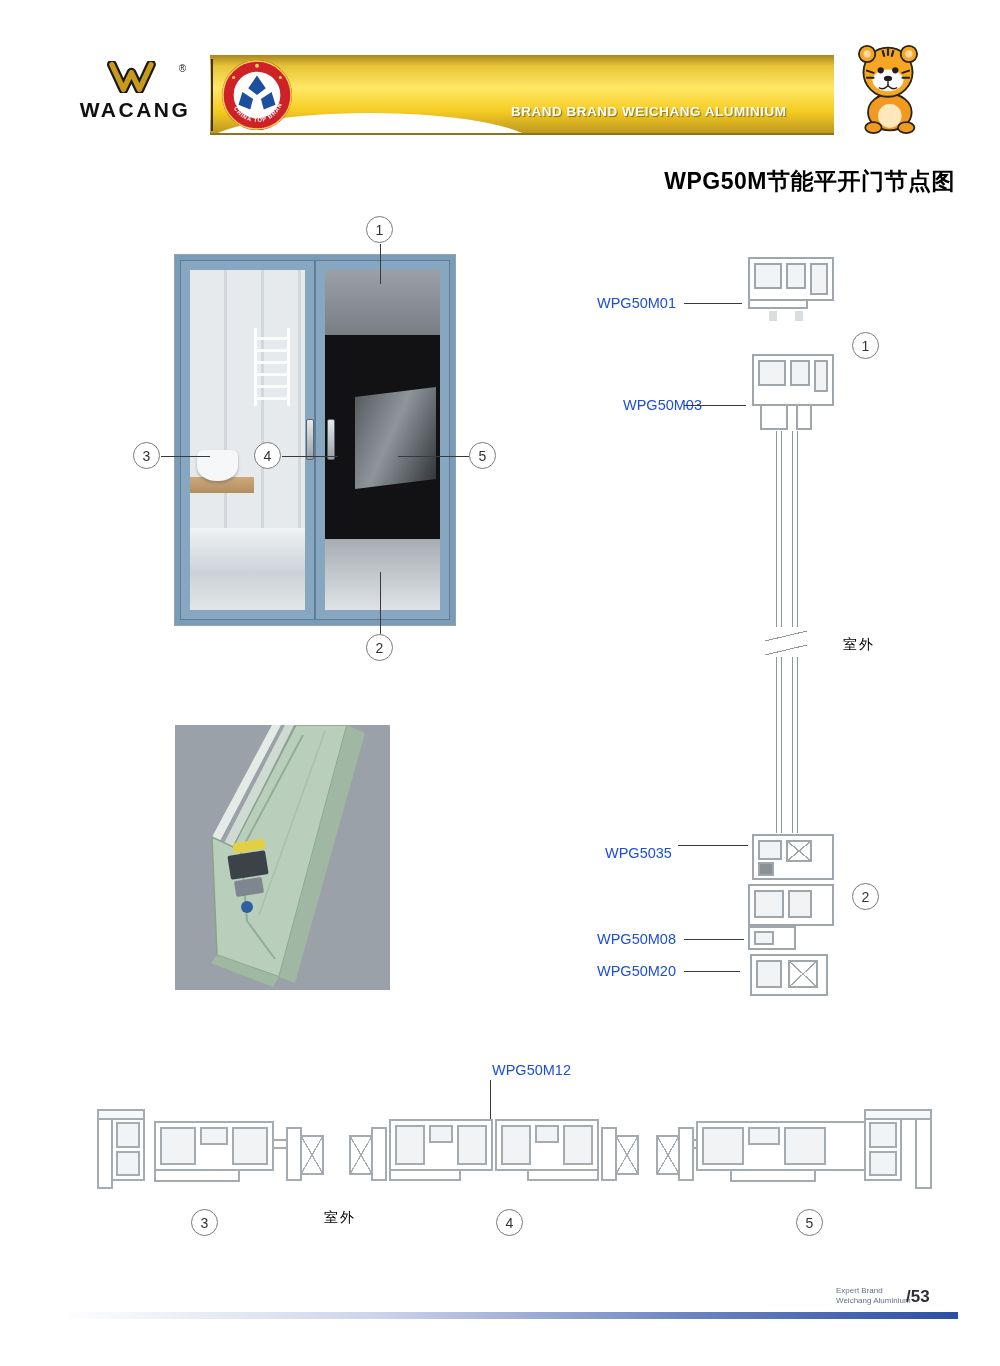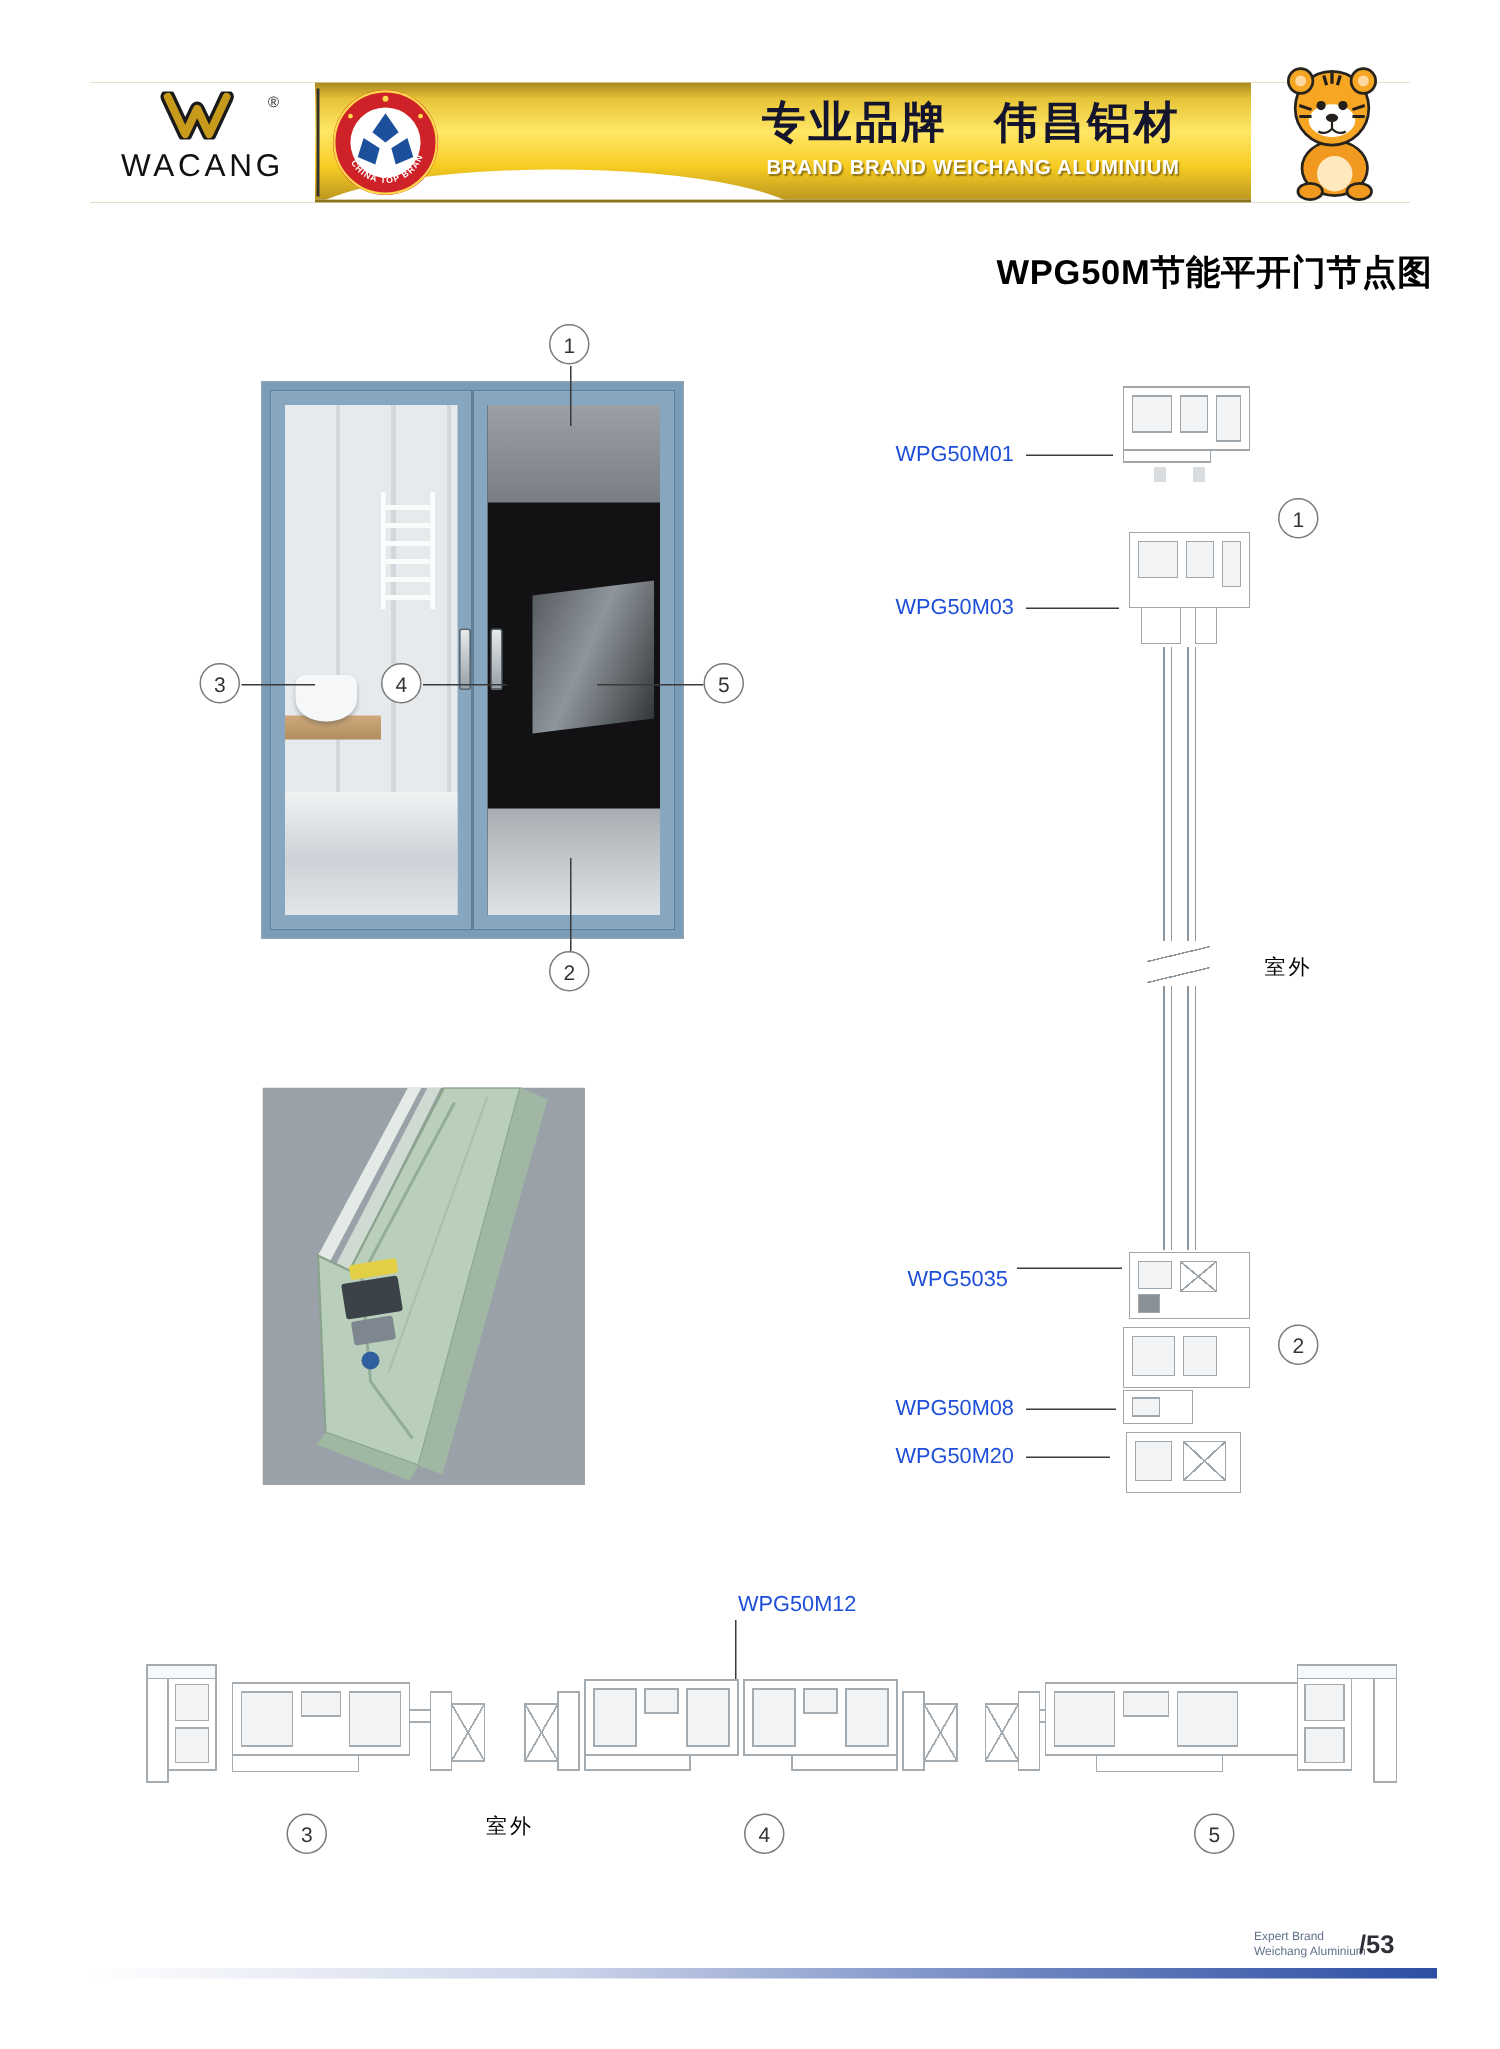--- a/index.html
+++ b/index.html
@@ -7,21 +7,21 @@
        font-family:"Liberation Sans","DejaVu Sans",sans-serif;overflow:hidden;}
 
   
   .banner{position:absolute;left:60px;top:55px;width:880px;height:80px;}
   .banner-bg{position:absolute;inset:0;overflow:hidden;
      background:linear-gradient(180deg,#a8861f 0%,#e7c437 14%,#ffe766 42%,#f6cc22 72%,#bd9820 100%);
      border-bottom:2px solid #8d731c;}
   .swoosh{position:absolute;left:140px;bottom:-52px;width:340px;height:72px;background:#fff;border-radius:50%;}
   .logo-block{position:absolute;left:0;top:0;width:150px;height:80px;background:#fff;text-align:center;}
   .reg{position:absolute;top:8px;right:24px;font-size:10px;color:#222;}
-  .brand-name{font-size:21px;font-weight:normal;letter-spacing:2.5px;color:#101010;margin-top:1px;}
+  .brand-name{font-size:21px;font-weight:bold;letter-spacing:2.5px;color:#101010;margin-top:1px;}
   .divider{position:absolute;left:151px;top:4px;width:2px;height:72px;background:#35332c;}
   .honors{position:absolute;left:246px;top:9px;}
   .honor-line{font-size:20px;font-weight:bold;color:#fff;letter-spacing:9px;line-height:30px;white-space:nowrap;
      text-shadow:1.5px 1.5px 0 #9c2f05,-1px -1px 0 #b5500f;}
   .slogan-cn{position:absolute;left:448px;top:7px;font-size:29px;font-weight:bold;color:#14142e;letter-spacing:2px;white-space:nowrap;}
   .slogan-en{position:absolute;left:451px;top:49px;font-size:13.5px;font-weight:bold;color:#fff;letter-spacing:.5px;
      text-shadow:1px 1px 1px #8a6d12;white-space:nowrap;}
   .tiger-block{position:absolute;right:0;top:0;width:106px;height:80px;background:#fff;}
 
   
@@ -97,21 +97,20 @@
     </g>
     <defs>
         <path id="sealArc" d="M12 46 A27 27 0 0 0 64 46"></path>
       </defs>
     <text font-size="6" fill="#fff" font-weight="bold" letter-spacing="0.8">
       <textPath href="#sealArc" xlink:href="#sealArc" startOffset="6">CHINA TOP BRAND</textPath>
     </text>
   </svg>
 
 
-  <div class="slogan-cn">专业品牌　伟昌铝材</div>
   <div class="slogan-en">BRAND BRAND WEICHANG ALUMINIUM</div>
 
   <div class="tiger-block">
     <svg viewBox="0 0 100 110" style="position:absolute;bottom:1px;right:6px;width:92px;height:100px;overflow:visible">
       <ellipse cx="52" cy="86" rx="24" ry="20" fill="#f29a1f" stroke="#27241d" stroke-width="2"></ellipse>
       <ellipse cx="52" cy="90" rx="13" ry="13" fill="#ffe8bd"></ellipse>
       <ellipse cx="34" cy="103" rx="9" ry="6" fill="#f29a1f" stroke="#27241d" stroke-width="2"></ellipse>
       <ellipse cx="70" cy="103" rx="9" ry="6" fill="#f29a1f" stroke="#27241d" stroke-width="2"></ellipse>
       <circle cx="50" cy="42" r="27" fill="#f6a623" stroke="#27241d" stroke-width="2"></circle>
       <circle cx="27" cy="22" r="9" fill="#f6a623" stroke="#27241d" stroke-width="2"></circle>
@@ -210,21 +209,21 @@
     <rect x="16" y="700" width="76" height="40"></rect>
     <rect x="22" y="706" width="24" height="26" fill="#f1f3f5"></rect>
     <rect x="54" y="706" width="28" height="26"></rect>
     <line x1="54" y1="706" x2="82" y2="732"></line>
       <line x1="54" y1="732" x2="82" y2="706"></line>
   </g>
 </svg>
 
 <div class="dlabel" style="left:597px;top:295px">WPG50M01</div>
 <div class="hline" style="left:684px;top:303px;width:58px"></div>
-<div class="dlabel" style="left:597px;top:397px">WPG50M03</div>
+<div class="dlabel" style="left:623px;top:397px">WPG50M03</div>
 <div class="hline" style="left:684px;top:405px;width:62px"></div>
 <div class="dlabel" style="left:605px;top:845px">WPG5035</div>
 <div class="hline" style="left:678px;top:845px;width:70px"></div>
 <div class="dlabel" style="left:597px;top:931px">WPG50M08</div>
 <div class="hline" style="left:684px;top:939px;width:60px"></div>
 <div class="dlabel" style="left:597px;top:963px">WPG50M20</div>
 <div class="hline" style="left:684px;top:971px;width:56px"></div>
 
 <div class="cn-label" style="left:843px;top:636px">室外</div>
 

